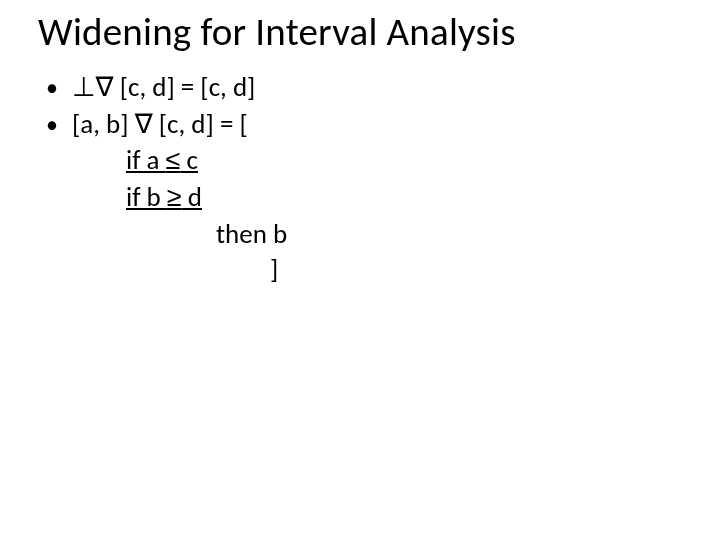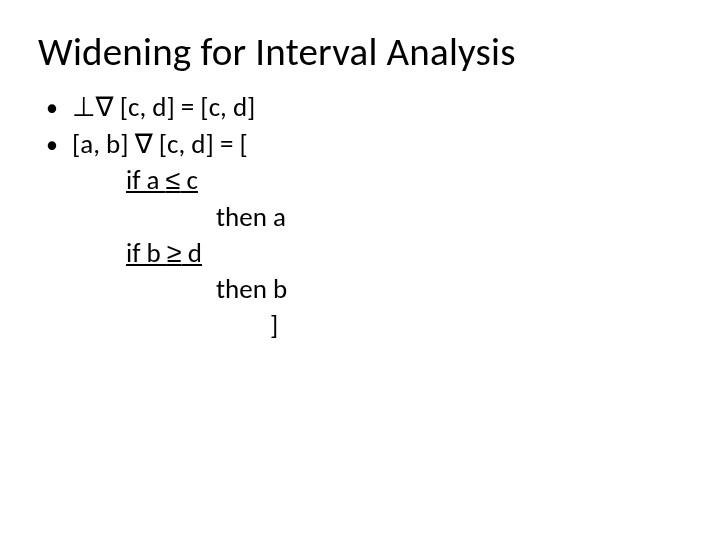--- a/index.html
+++ b/index.html
@@ -1,17 +1,17 @@
 <!DOCTYPE html>
 <html><head>
 <meta charset="utf-8">
 <style>
   * { margin: 0; padding: 0; box-sizing: border-box; }
   html, body { width: 720px; height: 540px; background: #fff; font-family: Calibri, "Segoe UI", Arial, sans-serif; color: #000; }
-  .slide { width: 720px; height: 511px; padding: 8px 28px 0 28px; margin-top: 20px; }
+  .slide { width: 720px; height: 511px; padding: 8px 28px 0 28px; }
   .title { font-size: 39px; font-weight: 400; margin-bottom: 14px; margin-left: 10px; letter-spacing: 0.2px; }
   .body { font-size: 27px; line-height: 1.32; padding-left: 18px; }
   .row { display: flex; align-items: baseline; }
   .bullet { width: 26px; flex: 0 0 26px; font-size: 24px; line-height: 1.32; }
   .content { flex: 1; }
   .sym { font-family: "Segoe UI Symbol", "Arial Unicode MS", sans-serif; }
   .indent1 { padding-left: 80px; text-decoration: underline; }
   .indent2 { padding-left: 170px; }
   .indent3 { padding-left: 224px; }
 </style>
@@ -34,21 +34,20 @@
       <div class="bullet">•</div>
       <div class="content">
         <span>[a, b] </span><span class="sym">∇</span><span> [c, d] = [</span>
       </div>
     </div>
 
     <div class="indent1">
       <span>if a </span><span class="sym">≤</span><span> c</span>
     </div>
 
-    <div class="indent2">then a</div>
 
 
     <div class="indent1">
       <span>if b </span><span class="sym">≥</span><span> d</span>
     </div>
 
     <div class="indent2">then b</div>
 
 
     <div class="indent3">]</div>

